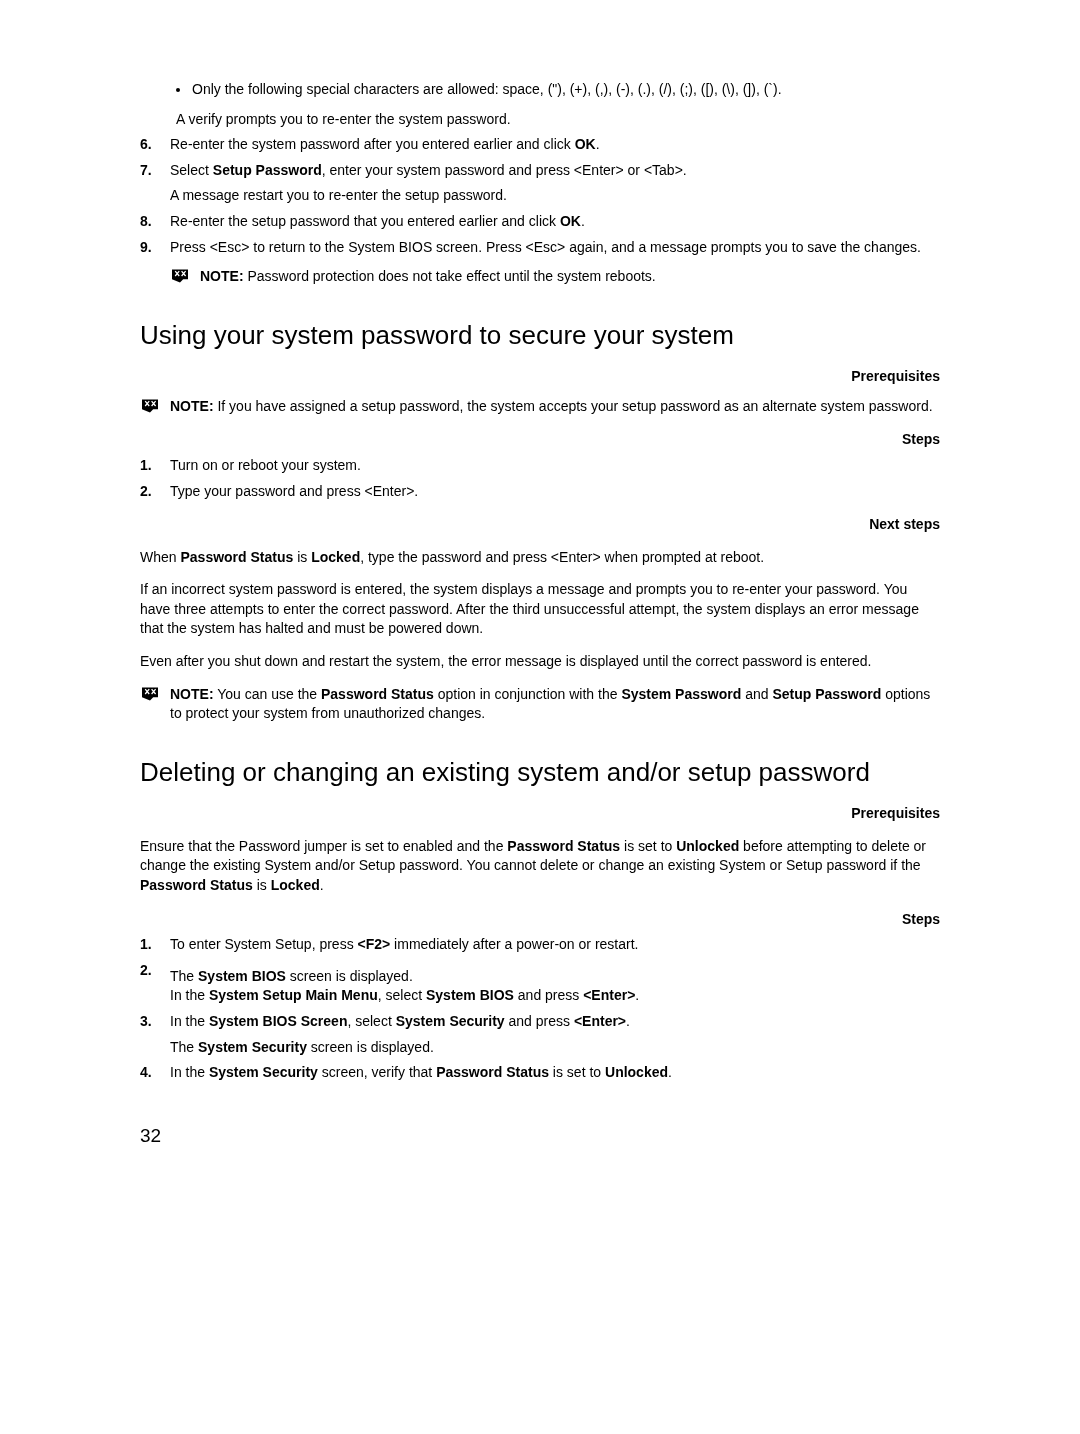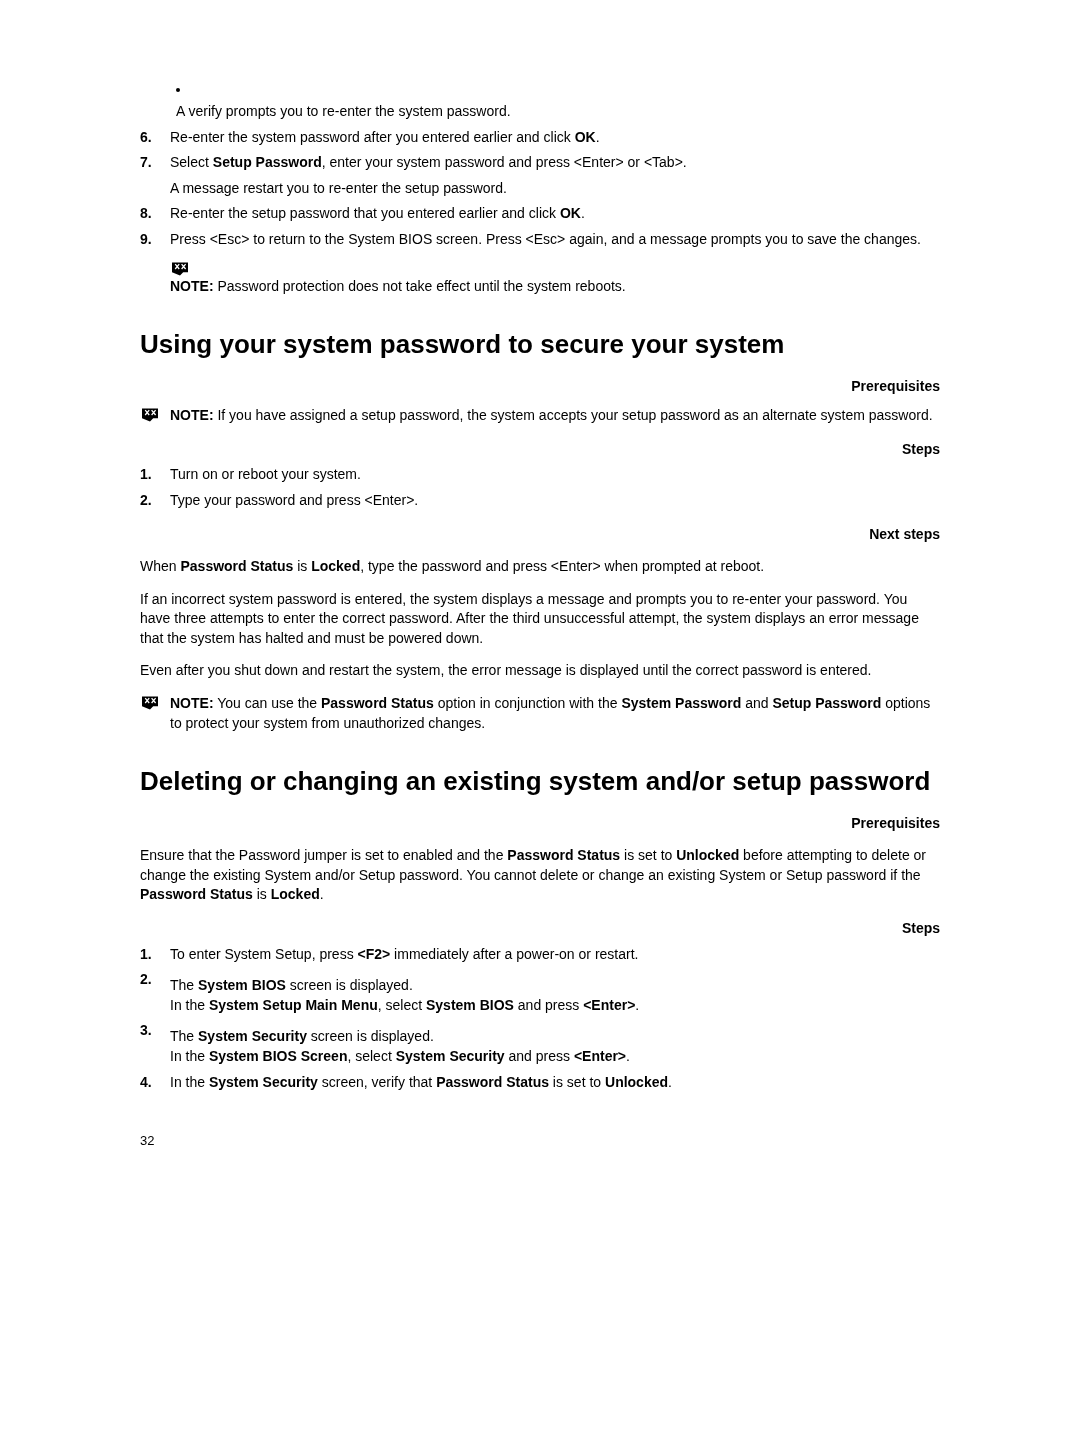--- a/index.html
+++ b/index.html
@@ -8,21 +8,21 @@
     background: #fff;
     color: #000;
     margin: 0;
     padding: 80px 140px 40px 140px;
     width: 1080px;
     font-size: 14px;
     line-height: 1.4;
   }
   h1 {
     font-size: 26px;
-    font-weight: bold;
+    font-weight: normal;
     margin: 30px 0 14px 0;
   }
   h2 {
     font-size: 14px;
     font-weight: bold;
     margin: 14px 0 6px 0;
     text-align: right;
   }
   .bullet-item {
     display: flex;
@@ -52,41 +52,42 @@
     font-weight: bold;
     width: 30px;
     flex-shrink: 0;
   }
   .ol-body { flex: 1; }
   .note-row {
     display: flex;
     align-items: flex-start;
     margin: 10px 0 14px 0;
   }
-  .note-row.indent { margin-left: 30px; flex-direction: column; }
+  .note-row.indent { margin-left: 30px; }
   .note-icon {
     width: 20px;
     height: 16px;
     flex-shrink: 0;
     margin-right: 10px;
     margin-top: 1px;
   }
   .note-body { flex: 1; }
   .para { margin: 13px 0; }
   .page-num {
     margin-top: 40px;
-    font-size: 13px;
+    font-size: 19px;
   }
   strong { font-weight: bold; }
 </style>
 </head>
 <body>
 
 <div class="bullet-item">
   <div class="bullet-dot"></div>
+  <div>Only the following special characters are allowed: space, ("), (+), (,), (-), (.), (/), (;), ([), (\), (]), (`).</div>
 </div>
 
 <div class="indent-para">A verify prompts you to re-enter the system password.</div>
 
 <div class="ol-item">
   <div class="ol-num">6.</div>
   <div class="ol-body">
     <span>Re-enter the system password after you entered earlier and click </span><strong>OK</strong><span>.</span>
   </div>
 </div>
@@ -190,22 +191,22 @@
   <div class="ol-num">2.</div>
   <div class="ol-body">
     <div style="margin-top:6px;"><span>The </span><strong>System BIOS</strong><span> screen is displayed.</span></div>
     <div><span>In the </span><strong>System Setup Main Menu</strong><span>, select </span><strong>System BIOS</strong><span> and press </span><strong>&lt;Enter&gt;</strong><span>.</span></div>
   </div>
 </div>
 
 <div class="ol-item">
   <div class="ol-num">3.</div>
   <div class="ol-body">
+    <div><span>In the </span><strong>System BIOS Screen</strong><span>, select </span><strong>System Security</strong><span> and press </span><strong>&lt;Enter&gt;</strong><span>.</span></div>
     <div style="margin-top:6px;"><span>The </span><strong>System Security</strong><span> screen is displayed.</span></div>
-    <div><span>In the </span><strong>System BIOS Screen</strong><span>, select </span><strong>System Security</strong><span> and press </span><strong>&lt;Enter&gt;</strong><span>.</span></div>
   </div>
 </div>
 
 <div class="ol-item">
   <div class="ol-num">4.</div>
   <div class="ol-body">
     <span>In the </span><strong>System Security</strong><span> screen, verify that </span><strong>Password Status</strong><span> is set to </span><strong>Unlocked</strong><span>.</span>
   </div>
 </div>
 

